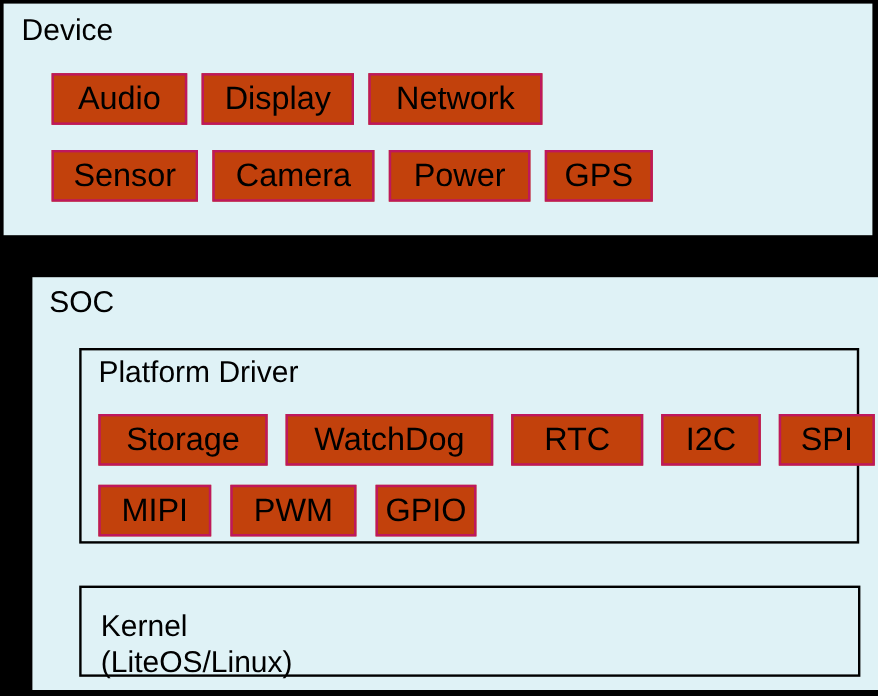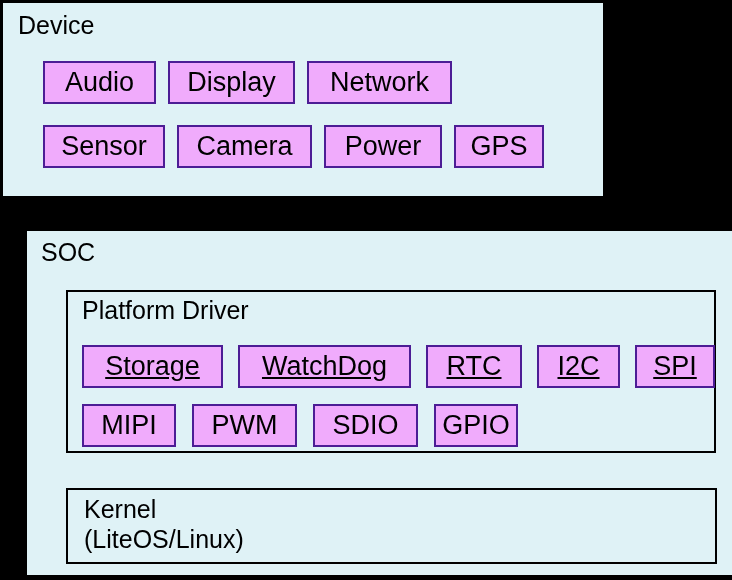--- a/index.html
+++ b/index.html
@@ -14,21 +14,21 @@
     color: #000000;
     position: relative;
     overflow: hidden;
   }
   .panel {
     position: absolute;
     background: #dff2f6;
   }
   .panel-device {
     left: 3px; top: 3px;
-    width: 600px; height: 193px;
+    width: 724px; height: 193px;
   }
   .panel-soc {
     left: 3px; top: 231px;
     width: 724px; height: 344px; margin-left: 24px;
   }
   .section-title {
     position: absolute;
     font-size: 25px;
     line-height: 28px;
     white-space: nowrap;
@@ -39,47 +39,47 @@
     position: absolute;
     display: flex;
     align-items: center;
   }
   .device-row { left: 40px; gap: 12px; }
   .device-row-1 { top: 58px; }
   .device-row-2 { top: 122px; }
   .box {
     box-sizing: border-box;
     height: 43px;
-    background: #f0abfc;
-    border: 2px solid #4c1d95;
+    background: #c2410c;
+    border: 2px solid #be185d;
     display: flex;
     align-items: center;
     justify-content: center;
     font-size: 27px;
     white-space: nowrap;
     flex: 0 0 auto;
   }
   .subpanel {
     position: absolute;
     box-sizing: border-box;
     background: #dff2f6;
     border: 2px solid #000000;
   }
   .platform-driver {
     left: 39px; top: 59px;
     width: 650px; height: 163px;
   }
   .pd-title { left: 14px; top: 4px; }
   .pd-row { left: 14px; }
-  .pd-row-1 { top: 53px; gap: 15px; text-decoration: underline; }
+  .pd-row-1 { top: 53px; gap: 15px; }
   .pd-row-2 { top: 112px; gap: 16px; }
   .kernel {
     left: 39px; top: 257px;
     width: 651px; height: 76px;
-    padding: 4px 0 0 16px;
+    padding: 17px 0 0 16px;
   }
   .kernel-line {
     font-size: 25px;
     line-height: 30px;
     white-space: nowrap;
   }
 </style>
 </head>
 <body>
 
@@ -102,29 +102,28 @@
 
 <div class="panel panel-soc">
   <div class="section-title soc-title">SOC</div>
 
   <div class="subpanel platform-driver">
     <div class="section-title pd-title">Platform Driver</div>
 
     <div class="row pd-row pd-row-1">
       <div class="box" style="width:141px">Storage</div>
       <div class="box" style="width:173px">WatchDog</div>
-      <div class="box" style="width:96px">RTC</div>
+      <div class="box" style="width:110px">RTC</div>
       <div class="box" style="width:83px">I2C</div>
       <div class="box" style="width:80px">SPI</div>
     </div>
 
     <div class="row pd-row pd-row-2">
       <div class="box" style="width:94px">MIPI</div>
       <div class="box" style="width:105px">PWM</div>
-      <div class="box" style="width:105px">SDIO</div>
       <div class="box" style="width:84px">GPIO</div>
     </div>
   </div>
 
   <div class="subpanel kernel">
     <div class="kernel-line">Kernel</div>
     <div class="kernel-line">(LiteOS/Linux)</div>
   </div>
 </div>
 

